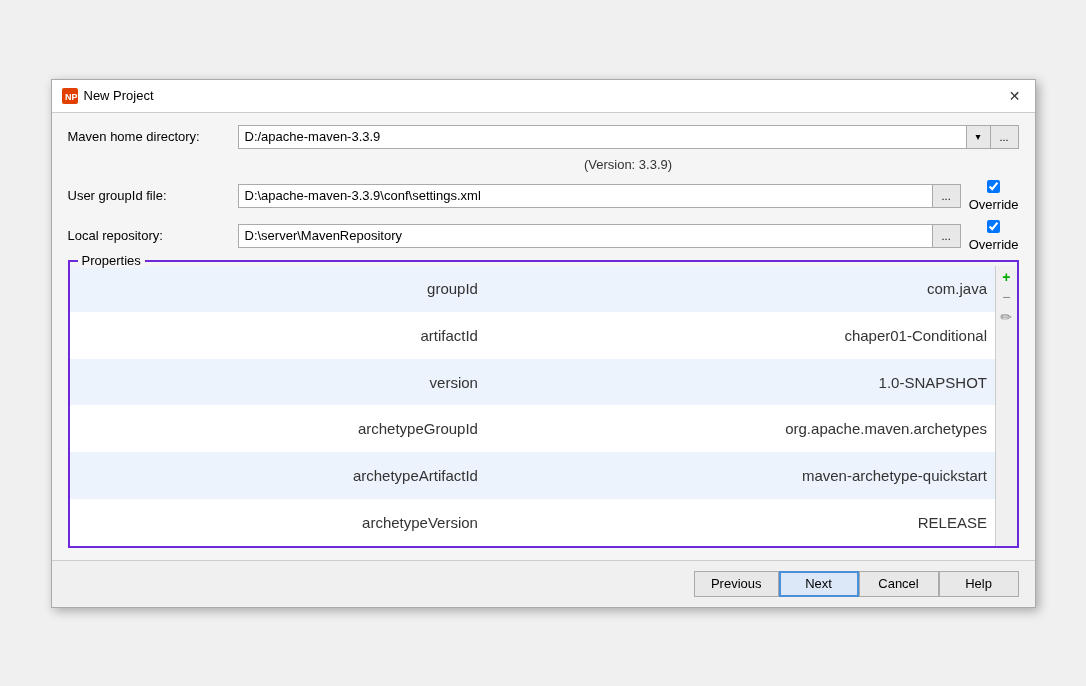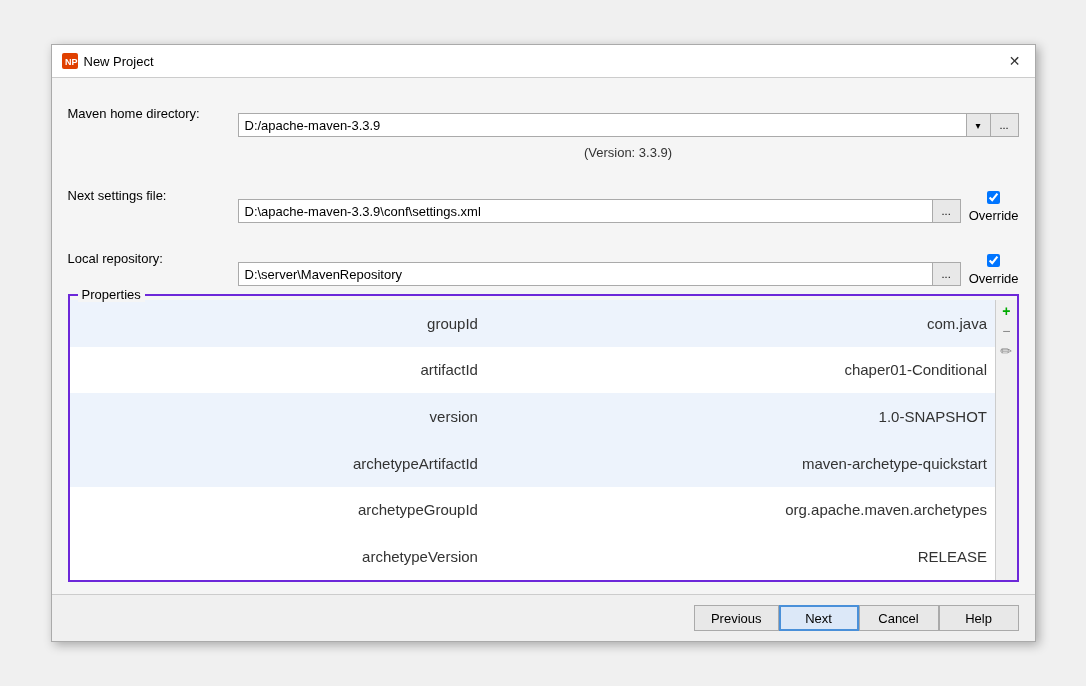--- a/index.html
+++ b/index.html
@@ -71,23 +71,22 @@
       margin-bottom: 8px;
     }
     .form-label {
       width: 170px;
       text-align: left;
       font-size: 13px;
       flex-shrink: 0;
     }
     .input-combo {
       display: flex;
-      align-items: flex-end;
+      align-items: center;
       flex: 1;
-      margin-top: 23px;
     }
     .text-input {
       flex: 1;
       height: 24px;
       border: 1px solid #aaa;
       padding: 2px 6px;
       font-size: 13px;
       background: white;
       outline: none;
     }
@@ -253,21 +252,21 @@
         <input type="text" class="text-input" value="D:/apache-maven-3.3.9" style="">
         <div class="dropdown-btn">▾</div>
         <div class="browse-btn">...</div>
       </div>
     </div>
 
     <div class="version-hint">(Version: 3.3.9)</div>
 
     <div class="form-row">
       <div class="form-label">
-        <span>Next settings file:</span>
+        <span>User groupId file:</span>
       </div>
       <div class="input-combo">
         <input type="text" class="text-input" value="D:\apache-maven-3.3.9\conf\settings.xml" style="">
         <div class="browse-btn">...</div>
         <div class="override-group">
           <input type="checkbox" class="override-checkbox" checked="" style="">
           <label>Override</label>
         </div>
       </div>
     </div>
@@ -296,27 +295,27 @@
                 <td>com.java</td>
               </tr>
               <tr style="background: white;">
                 <td>artifactId</td>
                 <td>chaper01-Conditional</td>
               </tr>
               <tr style="background: rgb(237, 243, 252);">
                 <td>version</td>
                 <td>1.0-SNAPSHOT</td>
               </tr>
+              <tr style="background: white;">
+                <td>archetypeGroupId</td>
+                <td>org.apache.maven.archetypes</td>
+              </tr>
               <tr style="background: rgb(237, 243, 252);">
                 <td>archetypeArtifactId</td>
                 <td>maven-archetype-quickstart</td>
-              </tr>
-              <tr style="background: white;">
-                <td>archetypeGroupId</td>
-                <td>org.apache.maven.archetypes</td>
               </tr>
               <tr style="background: white;">
                 <td>archetypeVersion</td>
                 <td>RELEASE</td>
               </tr>
             </tbody>
         </table>
         <div class="properties-sidebar">
           <button class="sidebar-btn green">+</button>
           <button class="sidebar-btn gray">−</button>

